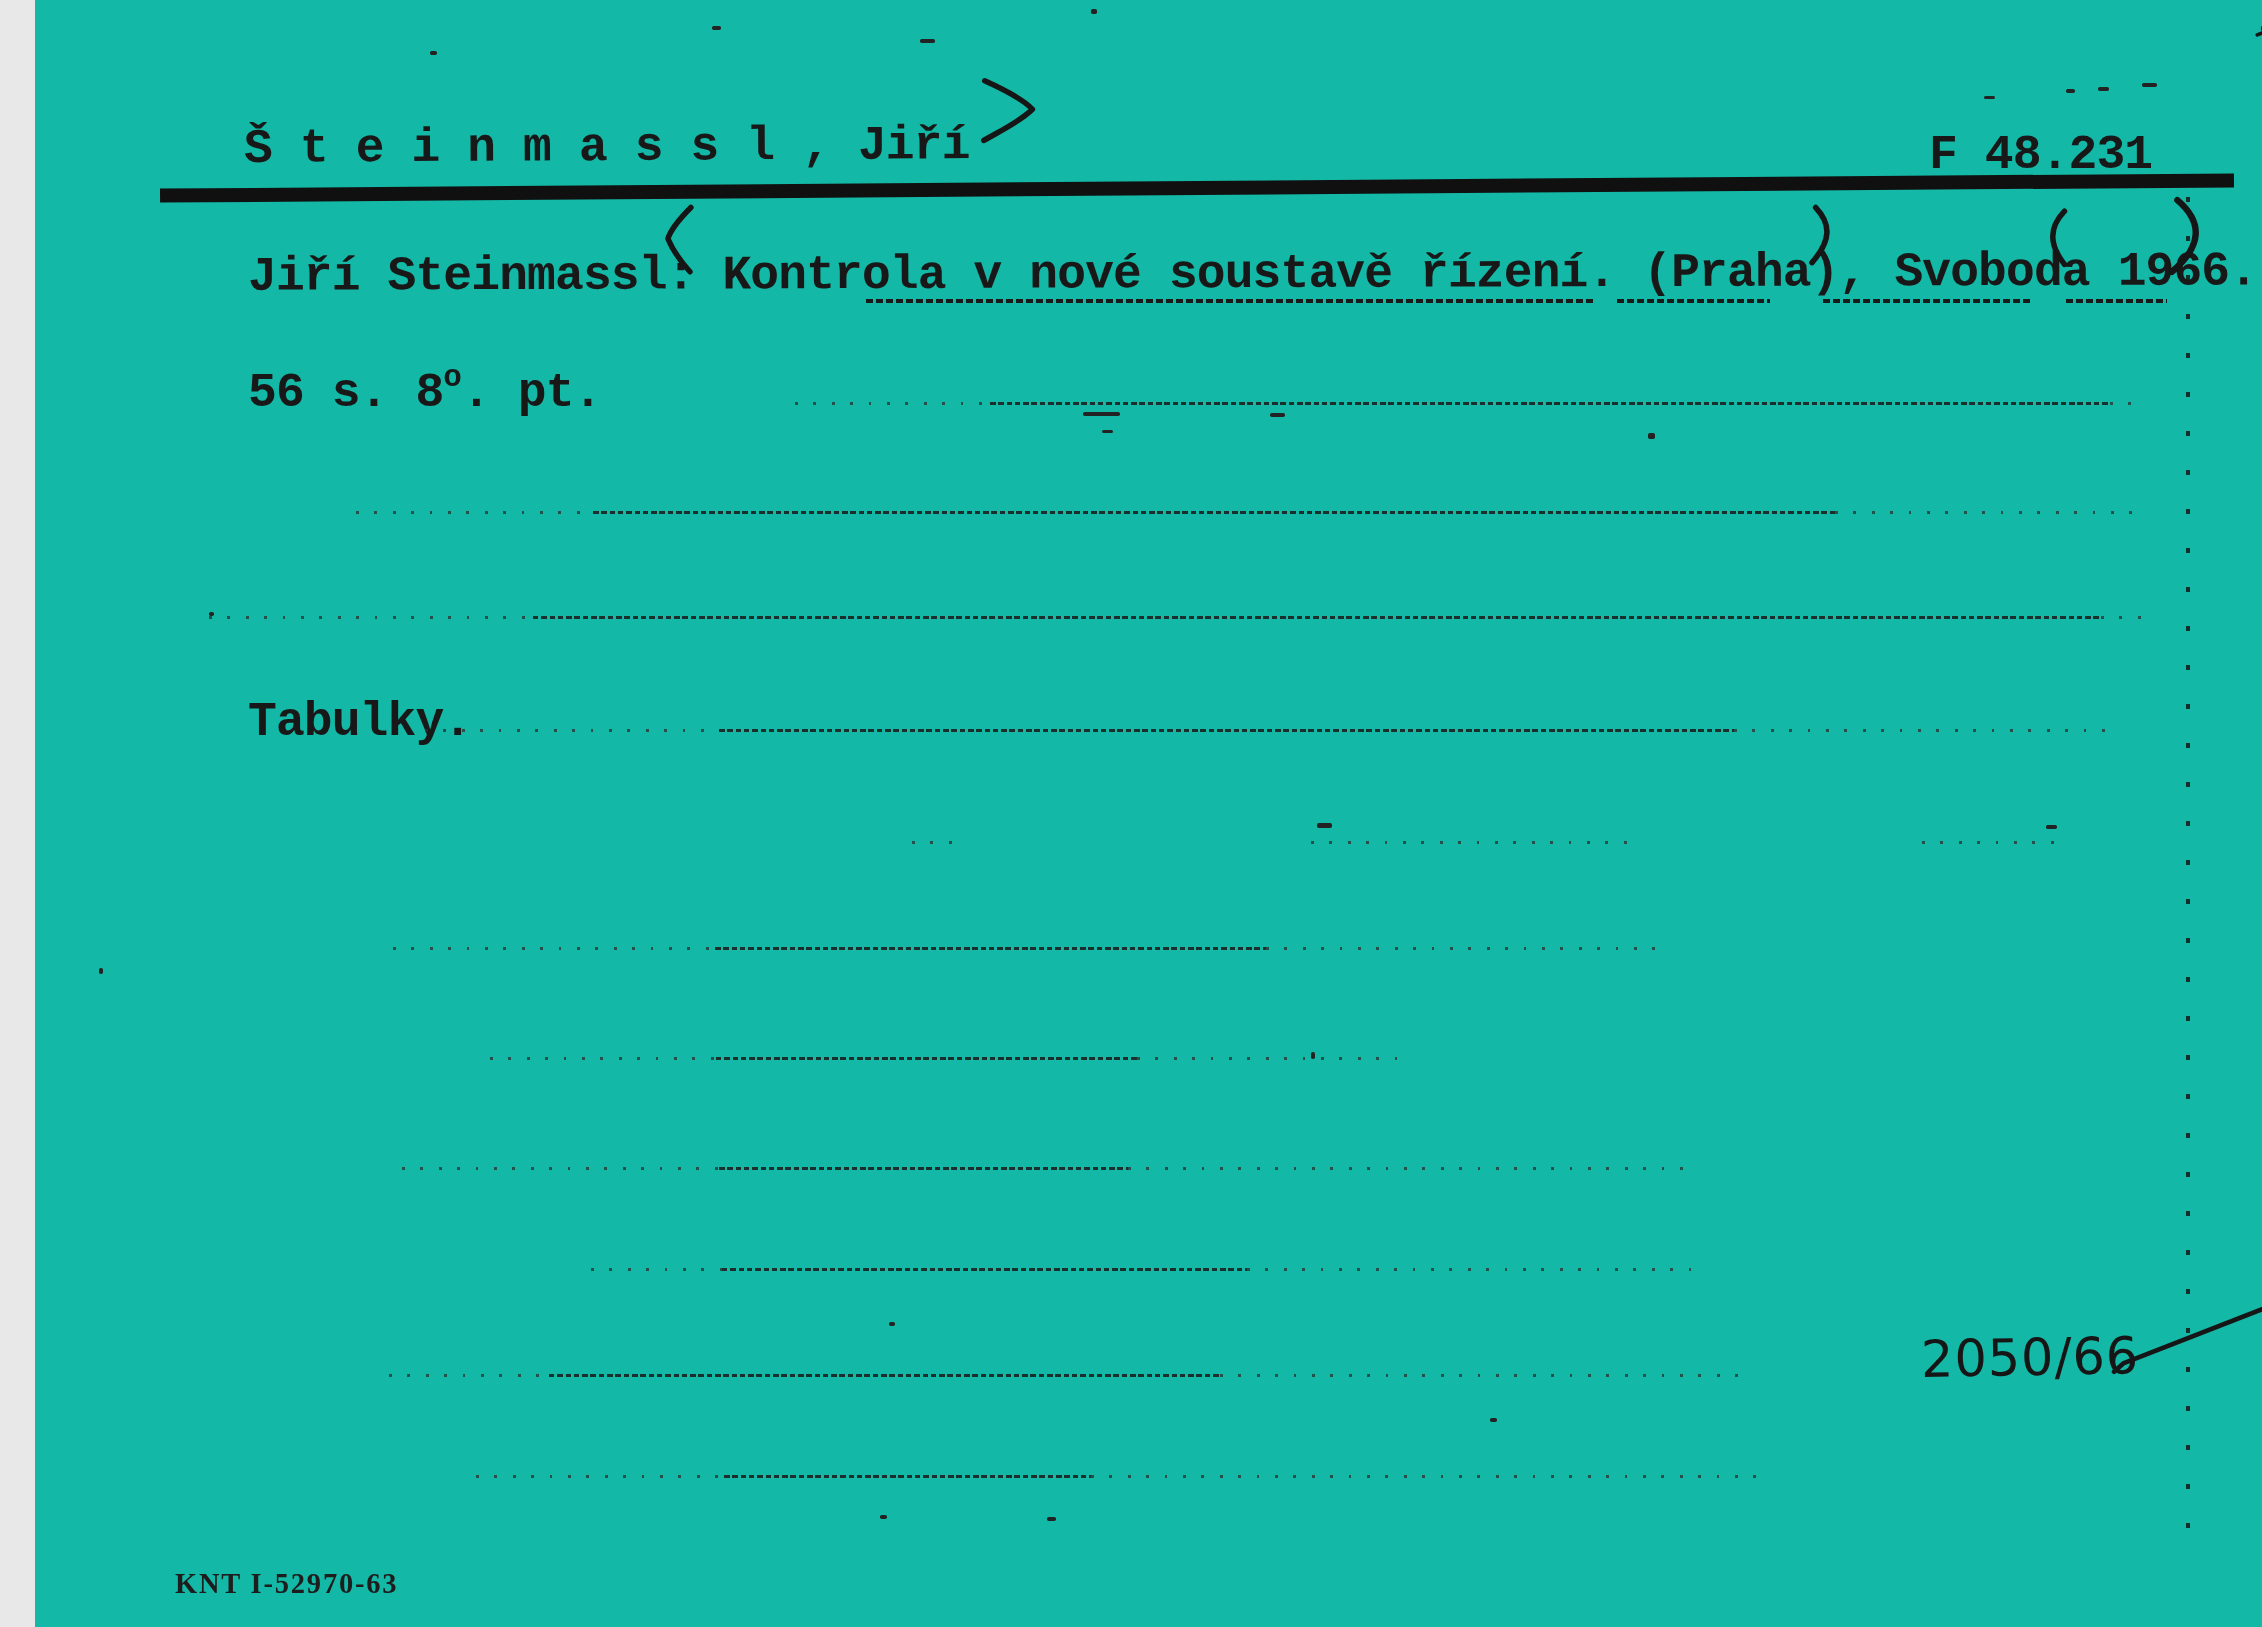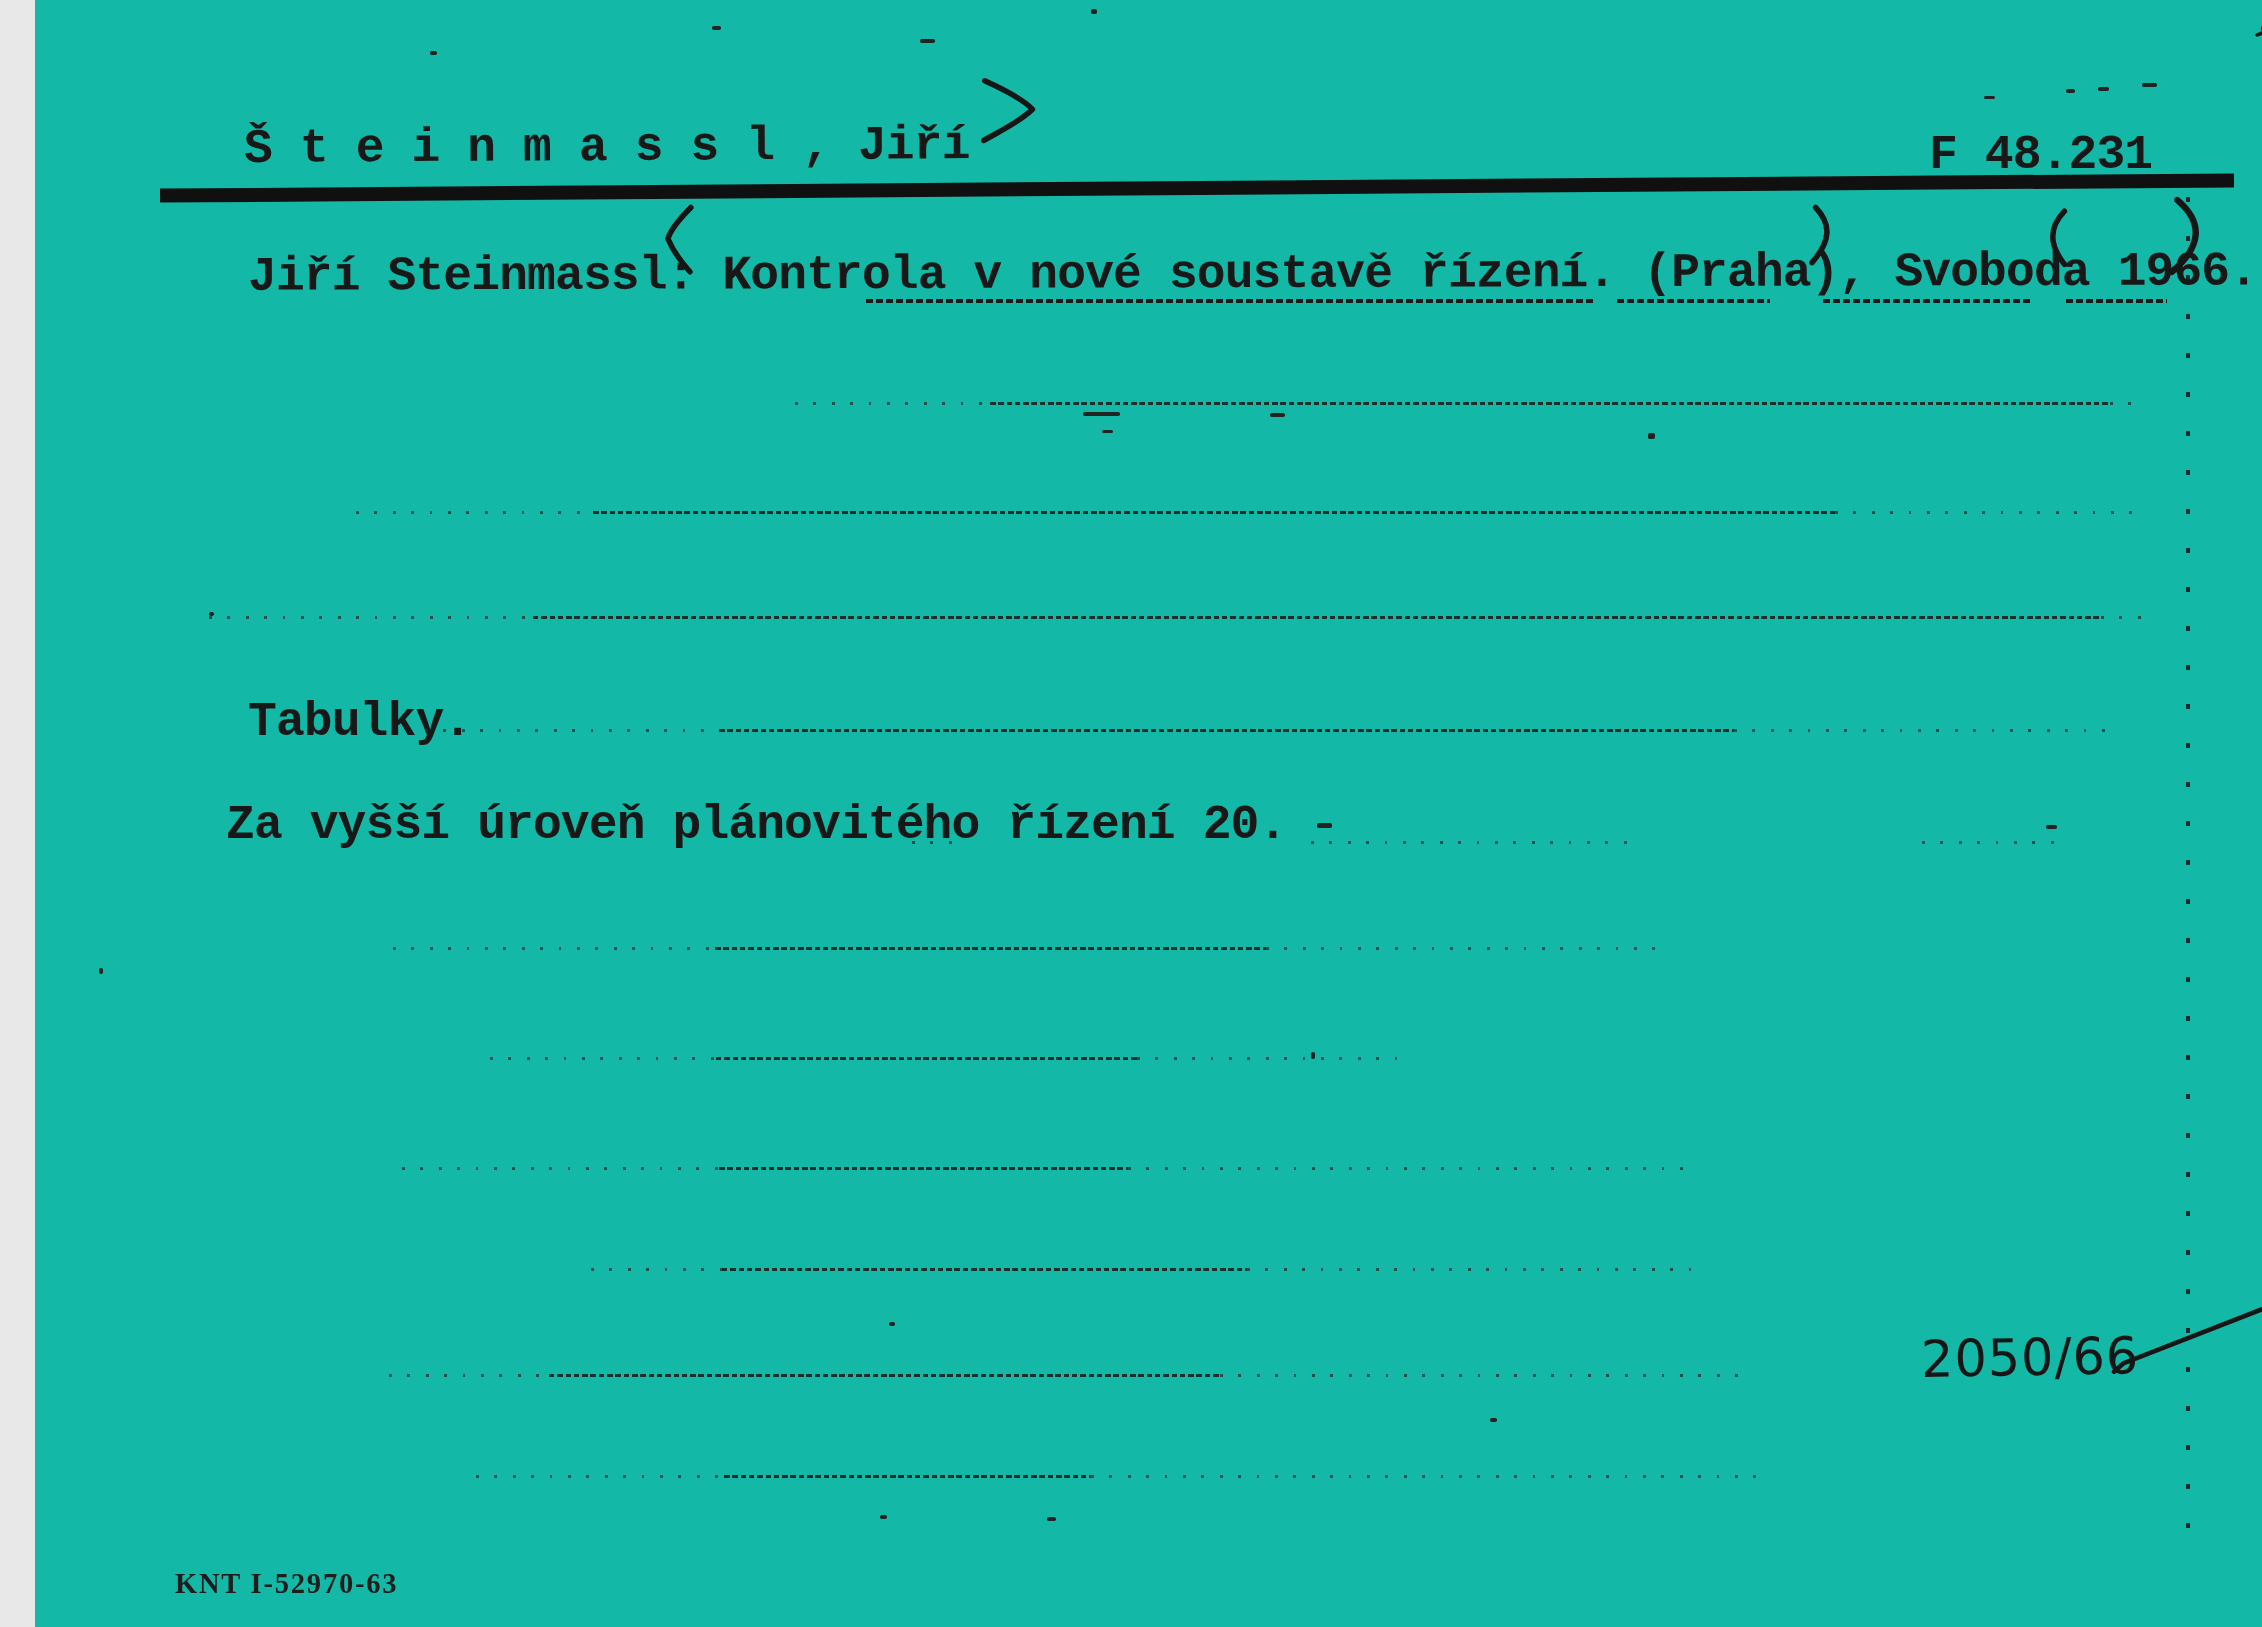--- a/index.html
+++ b/index.html
@@ -60,24 +60,26 @@
 <div class="card">
 
   <div class="typed header-name">Š t e i n m a s s l , Jiří</div>
 
   <div class="typed call-number">F 48.231</div>
 
   <div class="thick-rule"></div>
 
   <div class="typed citation">Jiří Steinmassl: Kontrola v nové soustavě řízení. (Praha), Svoboda 1966.</div>
 
+  <div class="typed collation">
+    <span>56 s. 8</span><span class="sup">o</span><span>. pt.</span>
+  </div>
 
   <div class="typed tabulky">Tabulky.</div>
 
-  <div class="typed series">Za vyšší úroveň plánovitého řízení 20.</div>
 
   <div class="accession">2050/66</div>
 
   <div class="form-number">KNT I-52970-63</div>
 
   <div id="artifacts">
       <div class="rule sparse" style="left: 760px; top: 402px; width: 195px;"></div>
       <div class="rule dense" style="left: 955px; top: 402px; width: 1120px;"></div>
       <div class="rule sparse" style="left: 2075px; top: 402px; width: 37px;"></div>
       <div class="rule sparse" style="left: 321px; top: 511px; width: 237px;"></div>

